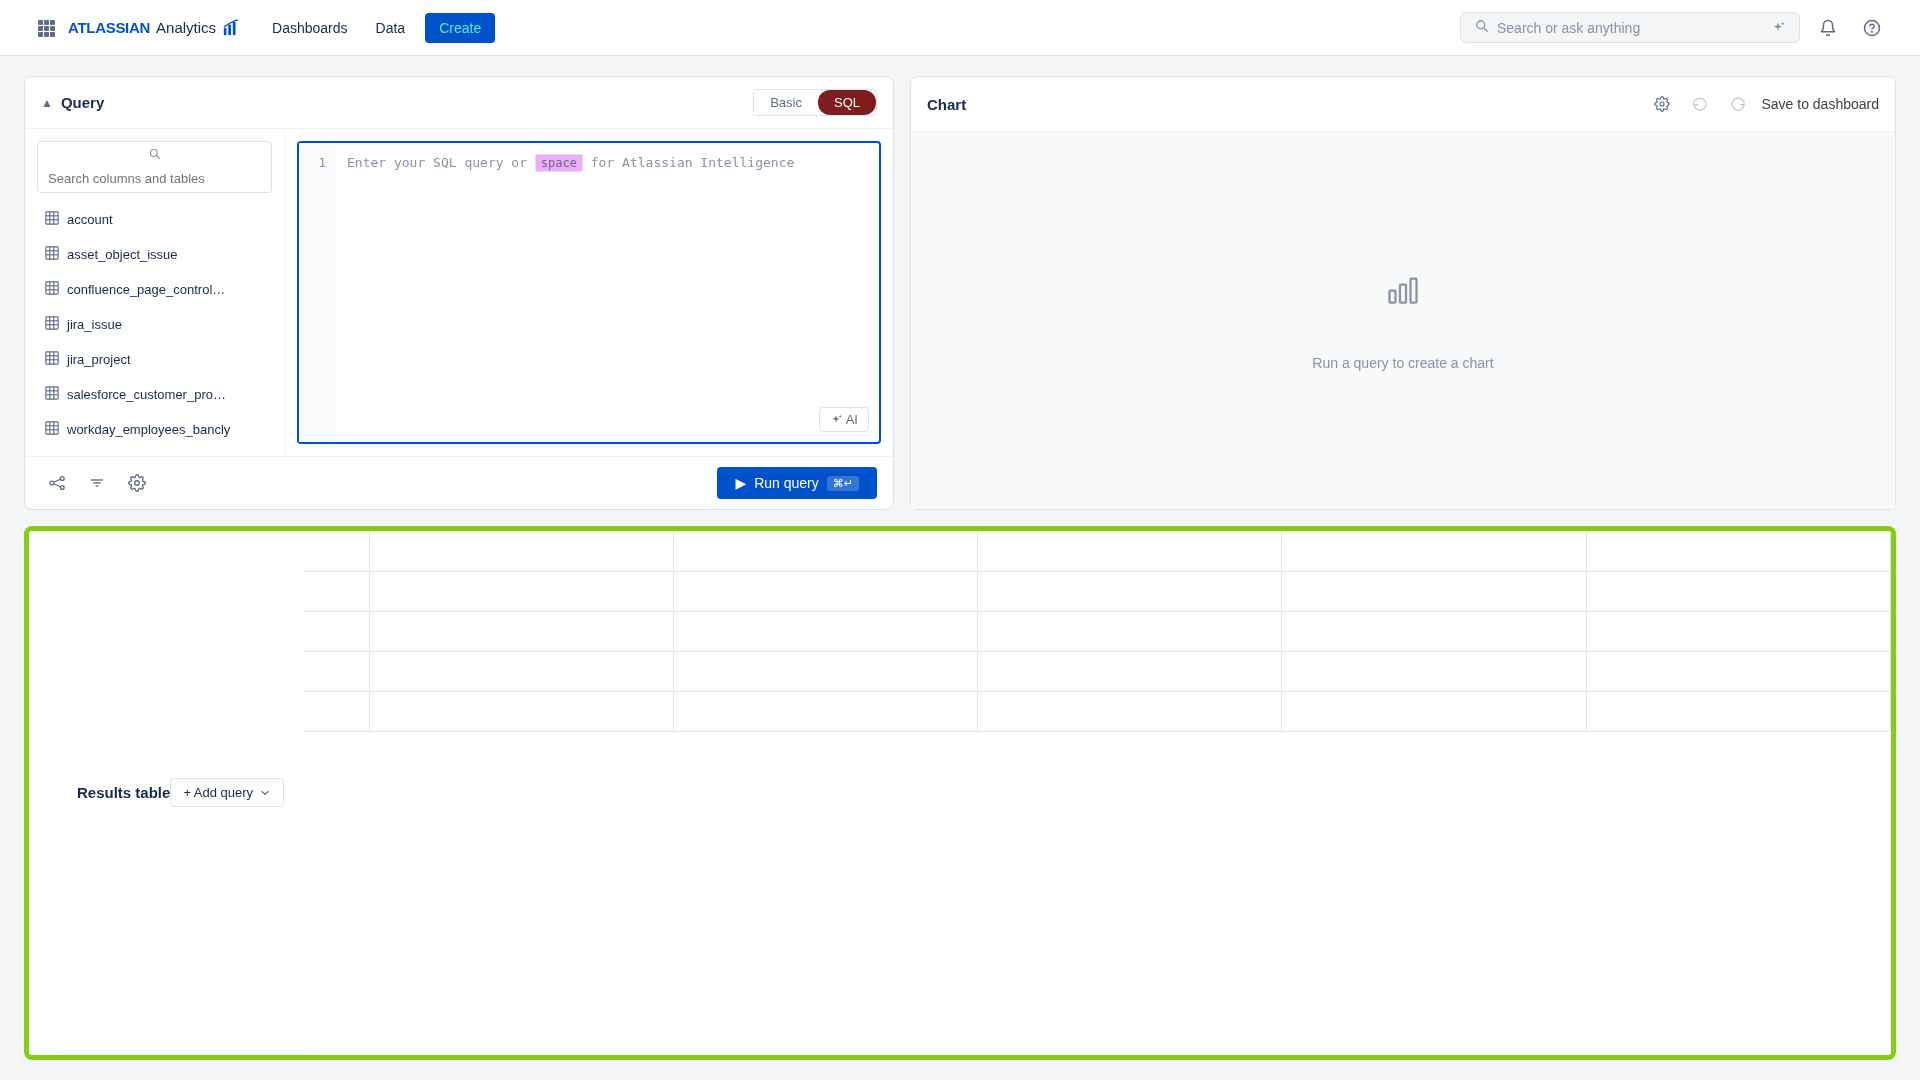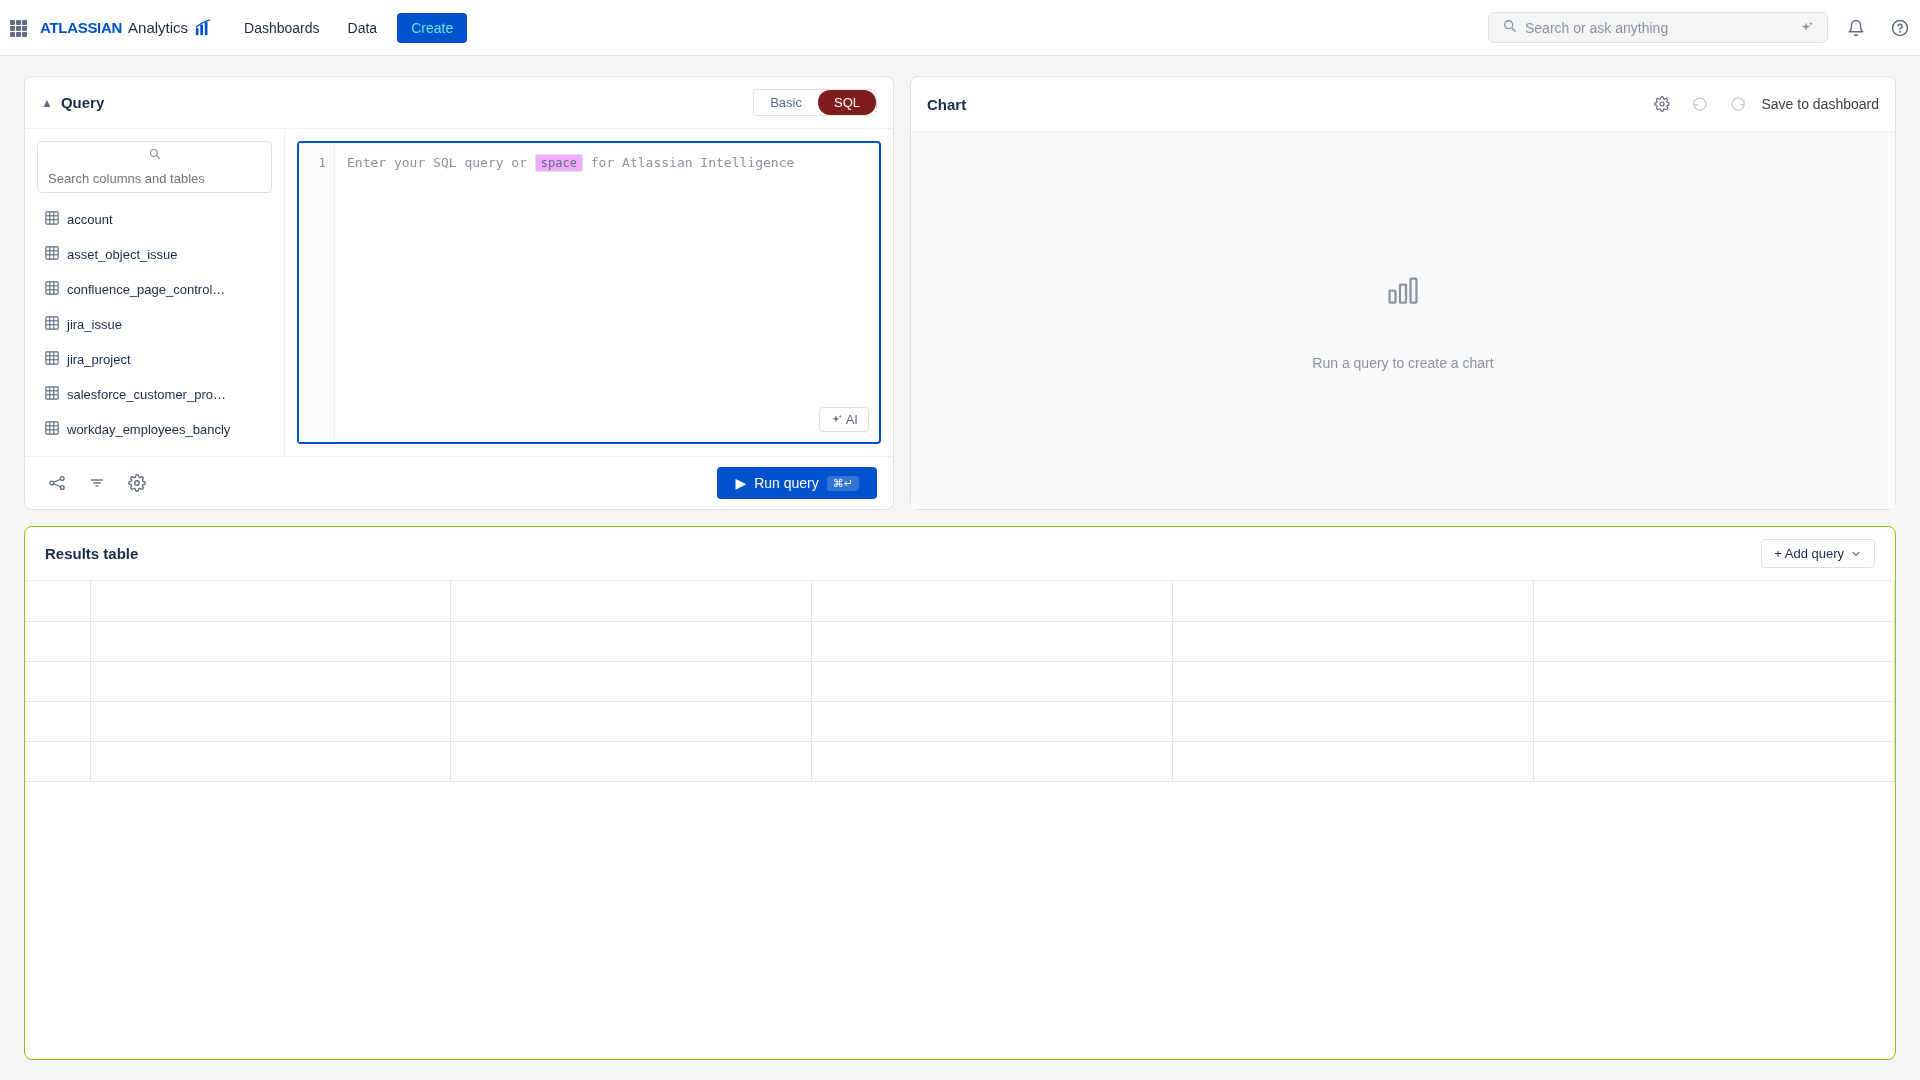--- a/index.html
+++ b/index.html
@@ -11,21 +11,21 @@
       width: 1920px;
       min-height: 1080px;
     }
 
     
     .header {
       display: flex;
       align-items: center;
       background: #fff;
       height: 56px;
-      padding: 0 4px;
+      padding: 0 32px;
       border-bottom: 1px solid #e2e4e9;
       gap: 8px;
       position: relative;
       z-index: 10;
     }
     .header-grid-icon {
       width: 28px;
       height: 28px;
       display: flex; align-items: center; justify-content: center;
       cursor: pointer;
@@ -328,26 +328,26 @@
       gap: 12px;
       background: #f8f9fa;
       color: #8993a4;
     }
     .chart-empty-icon { font-size: 32px; color: #8993a4; }
     .chart-empty-text { font-size: 14px; color: #8993a4; margin-top: 28px; }
 
     
     .results-section {
       background: #fff;
-      border: 1px solid #84cc16;
+      border: 5px solid #84cc16;
       border-radius: 8px;
       flex: 1;
       display: flex;
-      flex-direction: column;
       overflow: hidden;
+      padding-left: 28px;
     }
     .results-header {
       display: flex;
       align-items: center;
       justify-content: space-between;
       padding: 12px 20px;
       border-bottom: 1px solid #f0f1f3;
     }
     .results-title {
       font-weight: 600;

